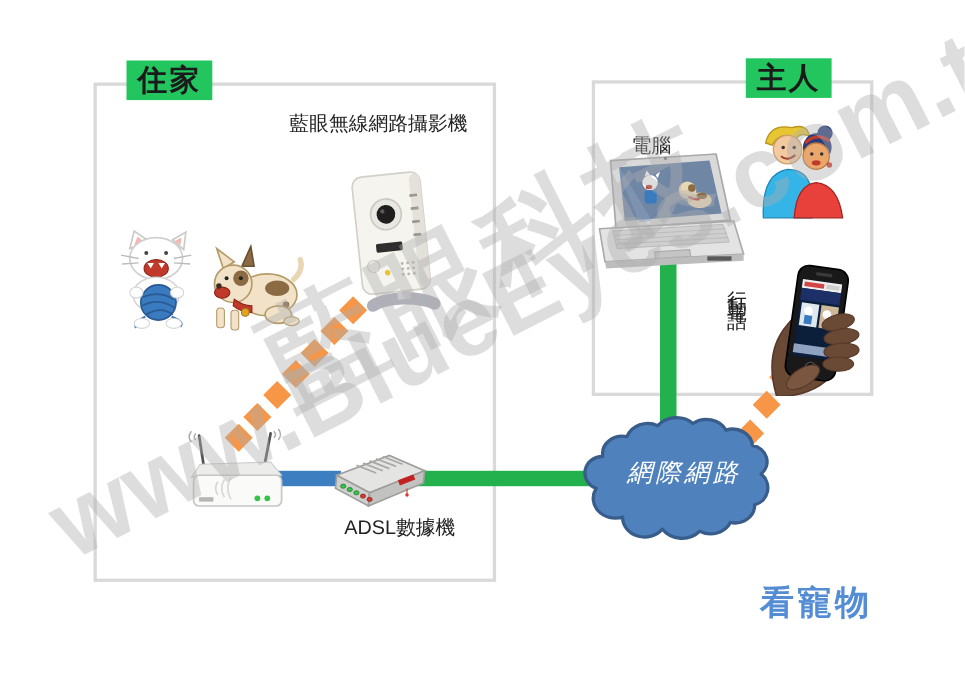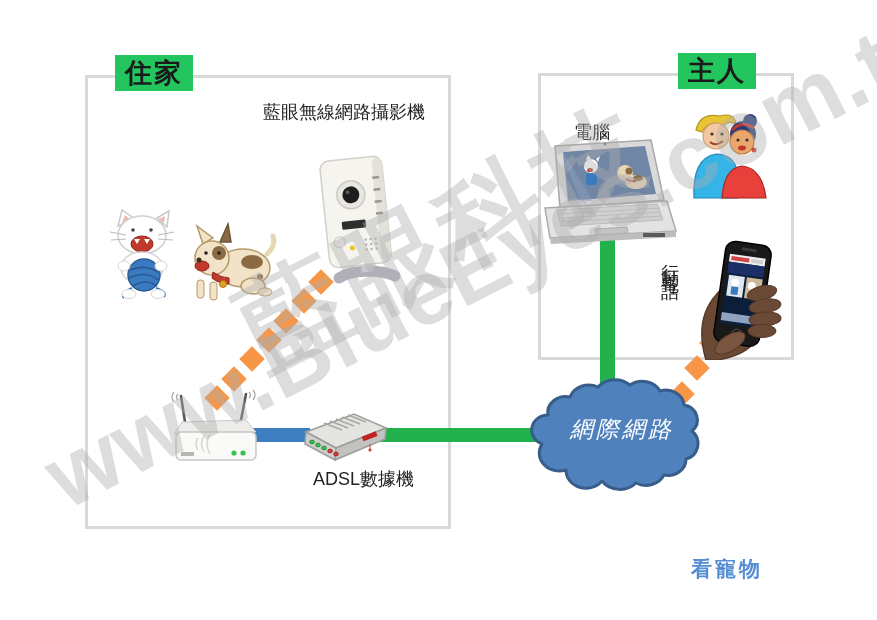--- a/index.html
+++ b/index.html
@@ -39,21 +39,21 @@
   .wm{
     position:absolute;z-index:40;pointer-events:none;white-space:nowrap;
     color:rgba(175,175,175,0.42);font-weight:bold;
   }
   .wm1{left:248px;top:268px;font-size:104px;letter-spacing:6px;
        transform:rotate(-27deg);transform-origin:left center;}
   .wm2{left:52px;top:430px;font-size:92px;letter-spacing:1px;
        transform:rotate(-27deg);transform-origin:left center;}
   
   .tagline{
-    position:absolute;left:691px;top:555px;font-size:21px;font-weight:bold;
+    position:absolute;left:691px;top:527px;font-size:31px;font-weight:bold;
     color:var(--tagline-blue,#548DD4);letter-spacing:3px;z-index:45;
   }
 </style>
 </head>
 <body>
 
 <div class="canvas">
 
   <div class="zone-box" style="left:85px;top:75px;width:360px;height:448px;"></div>
   <div class="zone-box" style="left:538px;top:73px;width:250px;height:281px;"></div>

